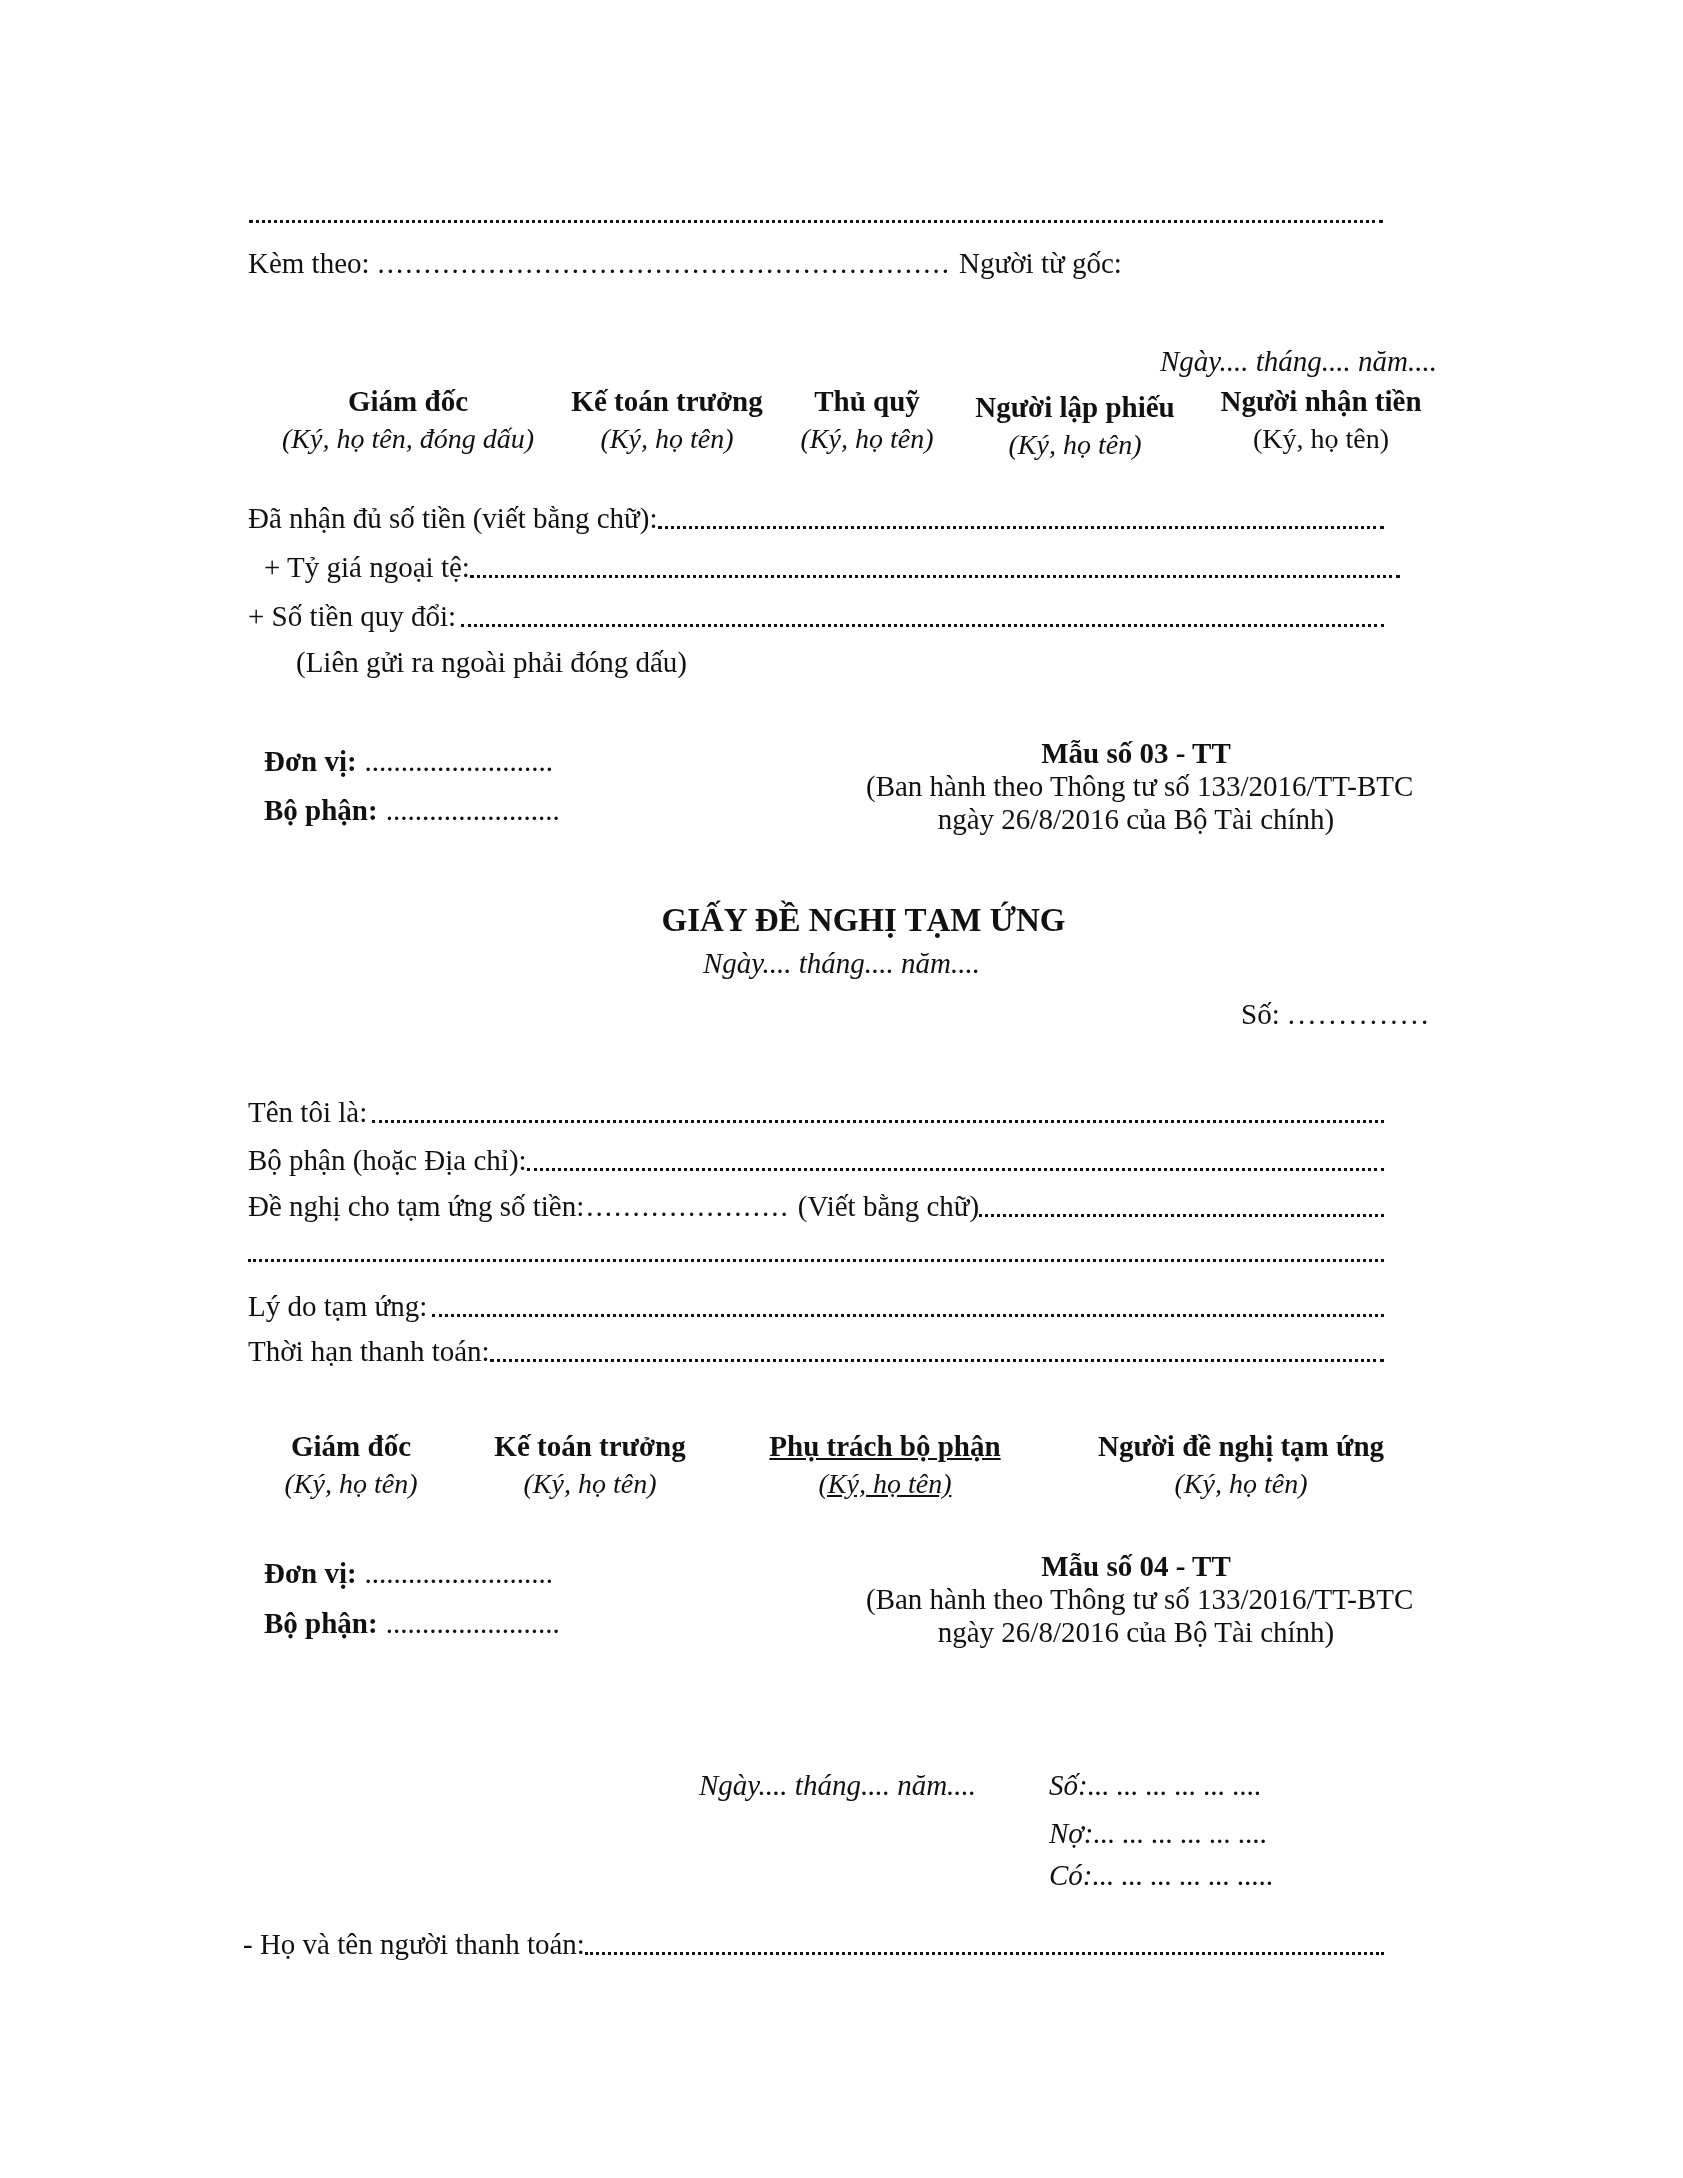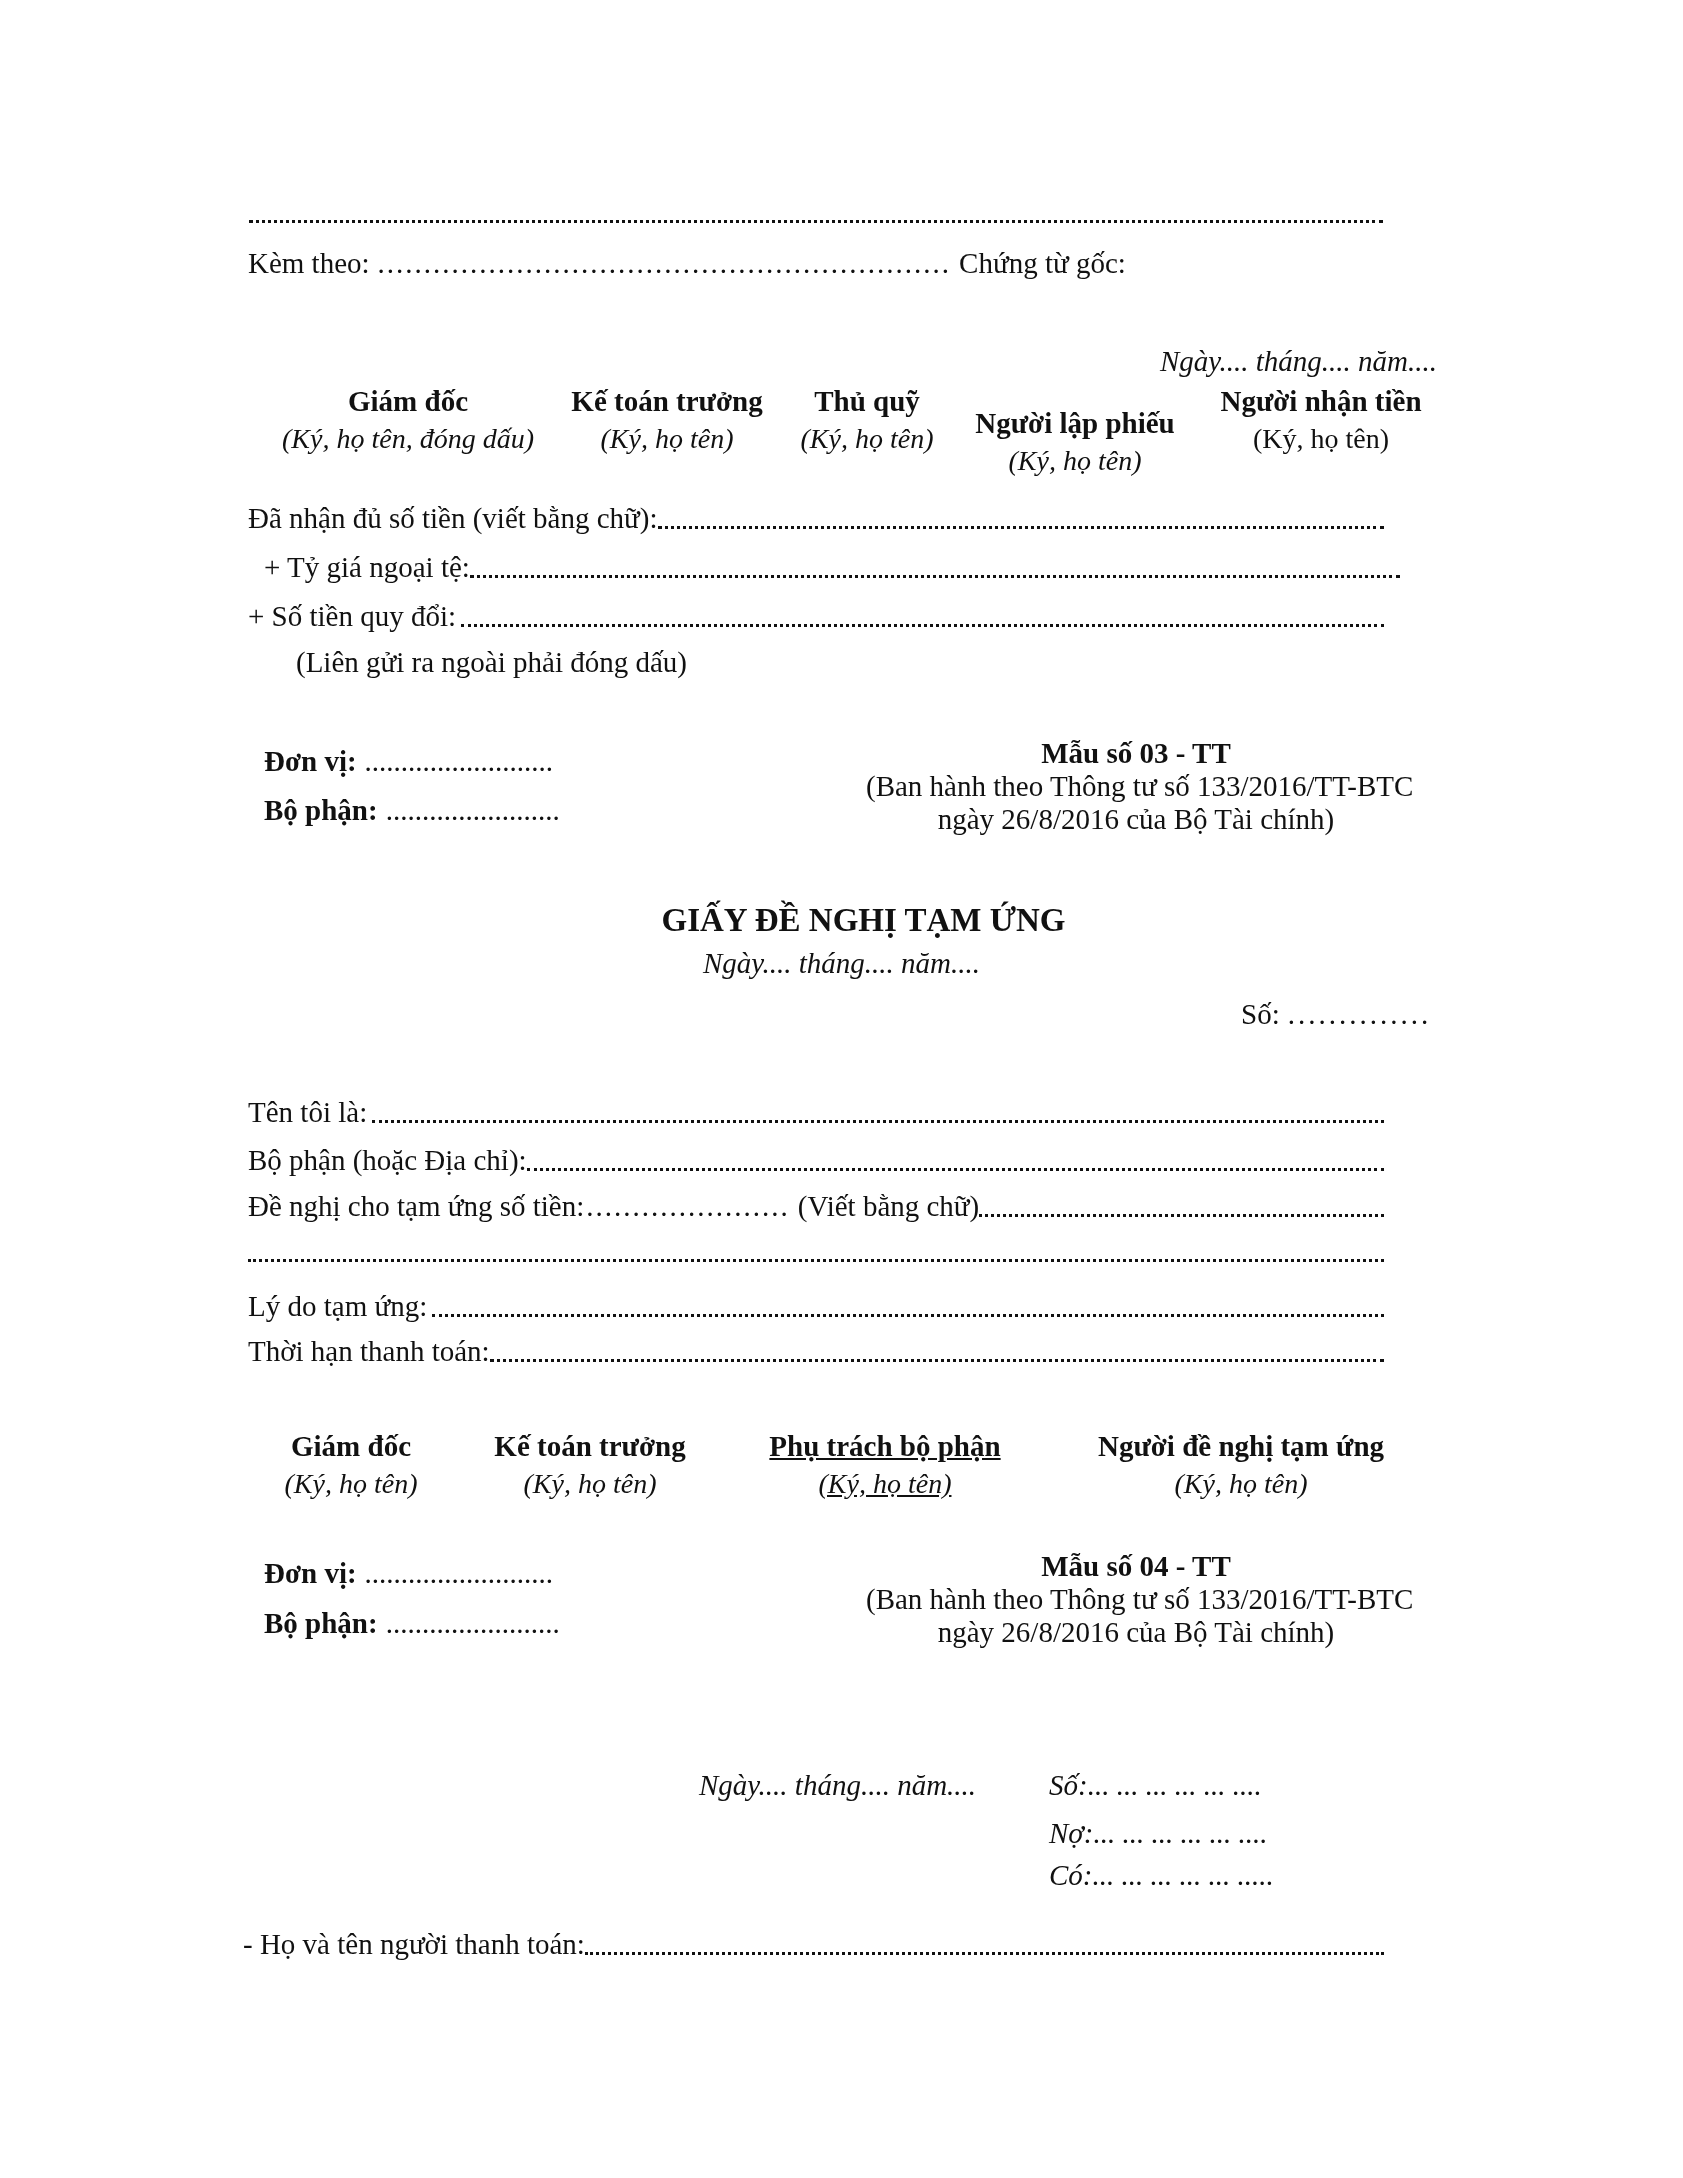--- a/index.html
+++ b/index.html
@@ -56,40 +56,40 @@
 
 <div class="page">
 
   <div class="row" style="top:192px;left:249px;width:1134px;">
     <span class="fill nogap"></span>
   </div>
 
   <div class="row" style="top:243px;left:248px;">
     <span class="lbl">Kèm theo:</span>
     <span class="dots ls2">..............................................................</span>
-    <span class="lbl">Chứng từ gốc:</span>
+    <span class="lbl">Người từ gốc:</span>
   </div>
 
   <div class="row i" style="top:341px;left:249px;width:1188px;justify-content:flex-end;">
     <span class="lbl">Ngày.... tháng.... năm....</span>
   </div>
 
   <div class="sig" style="left:408px;top:382px;">
     <div class="t">Giám đốc</div>
     <div class="s i">(Ký, họ tên, đóng dấu)</div>
   </div>
   <div class="sig" style="left:667px;top:382px;">
     <div class="t">Kế toán trưởng</div>
     <div class="s i">(Ký, họ tên)</div>
   </div>
   <div class="sig" style="left:867px;top:382px;">
     <div class="t">Thủ quỹ</div>
     <div class="s i">(Ký, họ tên)</div>
   </div>
-  <div class="sig" style="left:1075px;top:404px;">
+  <div class="sig" style="left:1075px;top:388px;">
     <div class="t">Người lập phiếu</div>
     <div class="s i">(Ký, họ tên)</div>
   </div>
   <div class="sig" style="left:1321px;top:382px;">
     <div class="t">Người nhận tiền</div>
     <div class="s">(Ký, họ tên)</div>
   </div>
 
   <div class="row" style="top:498px;left:248px;width:1136px;">
     <span class="lbl">Đã nhận đủ số tiền (viết bằng chữ):</span>

